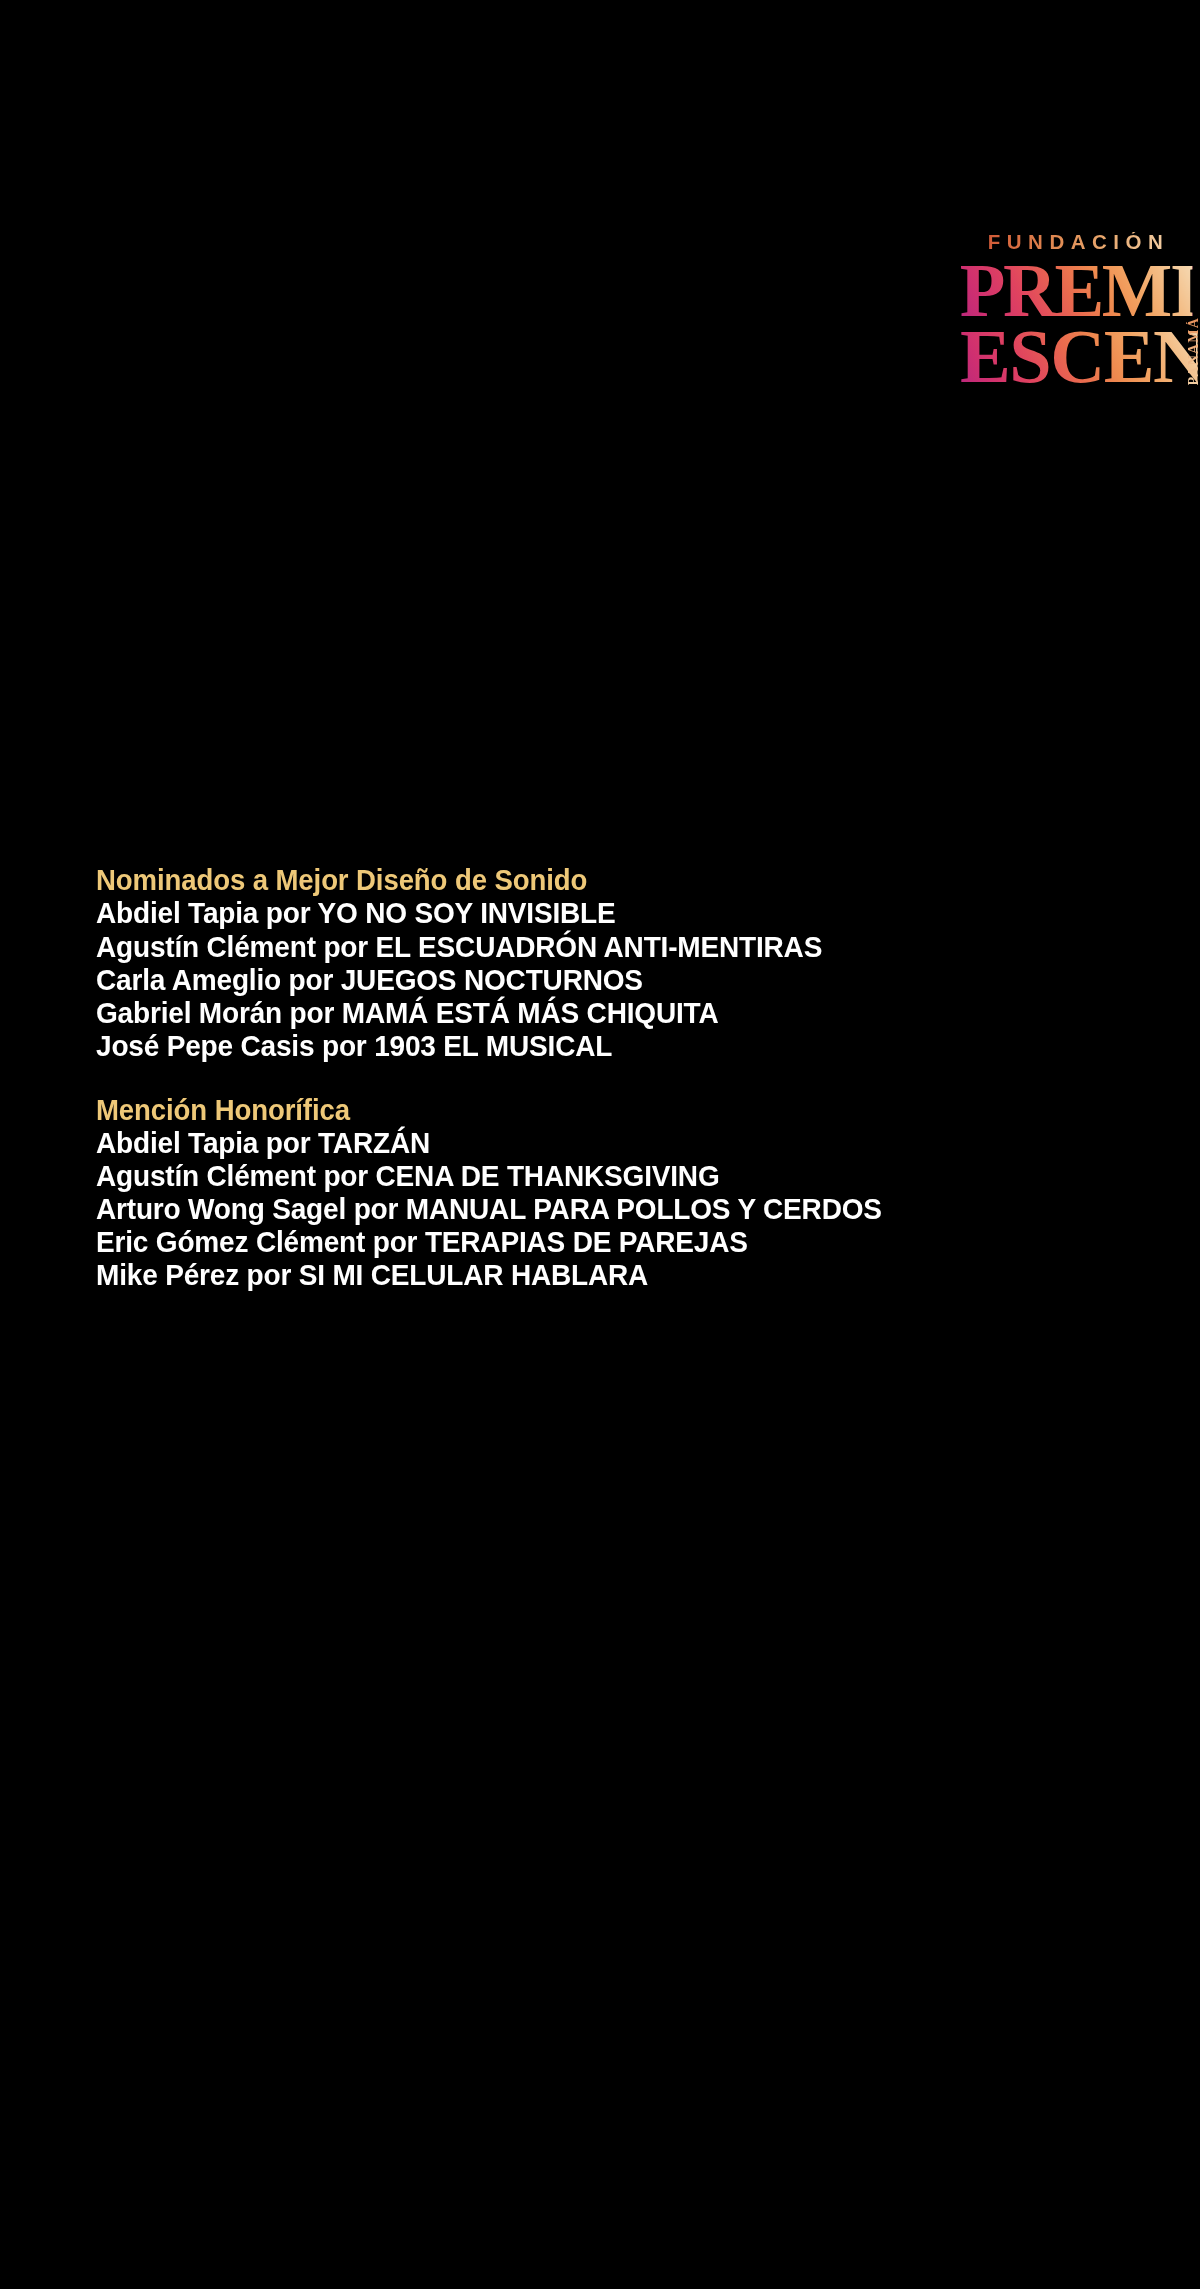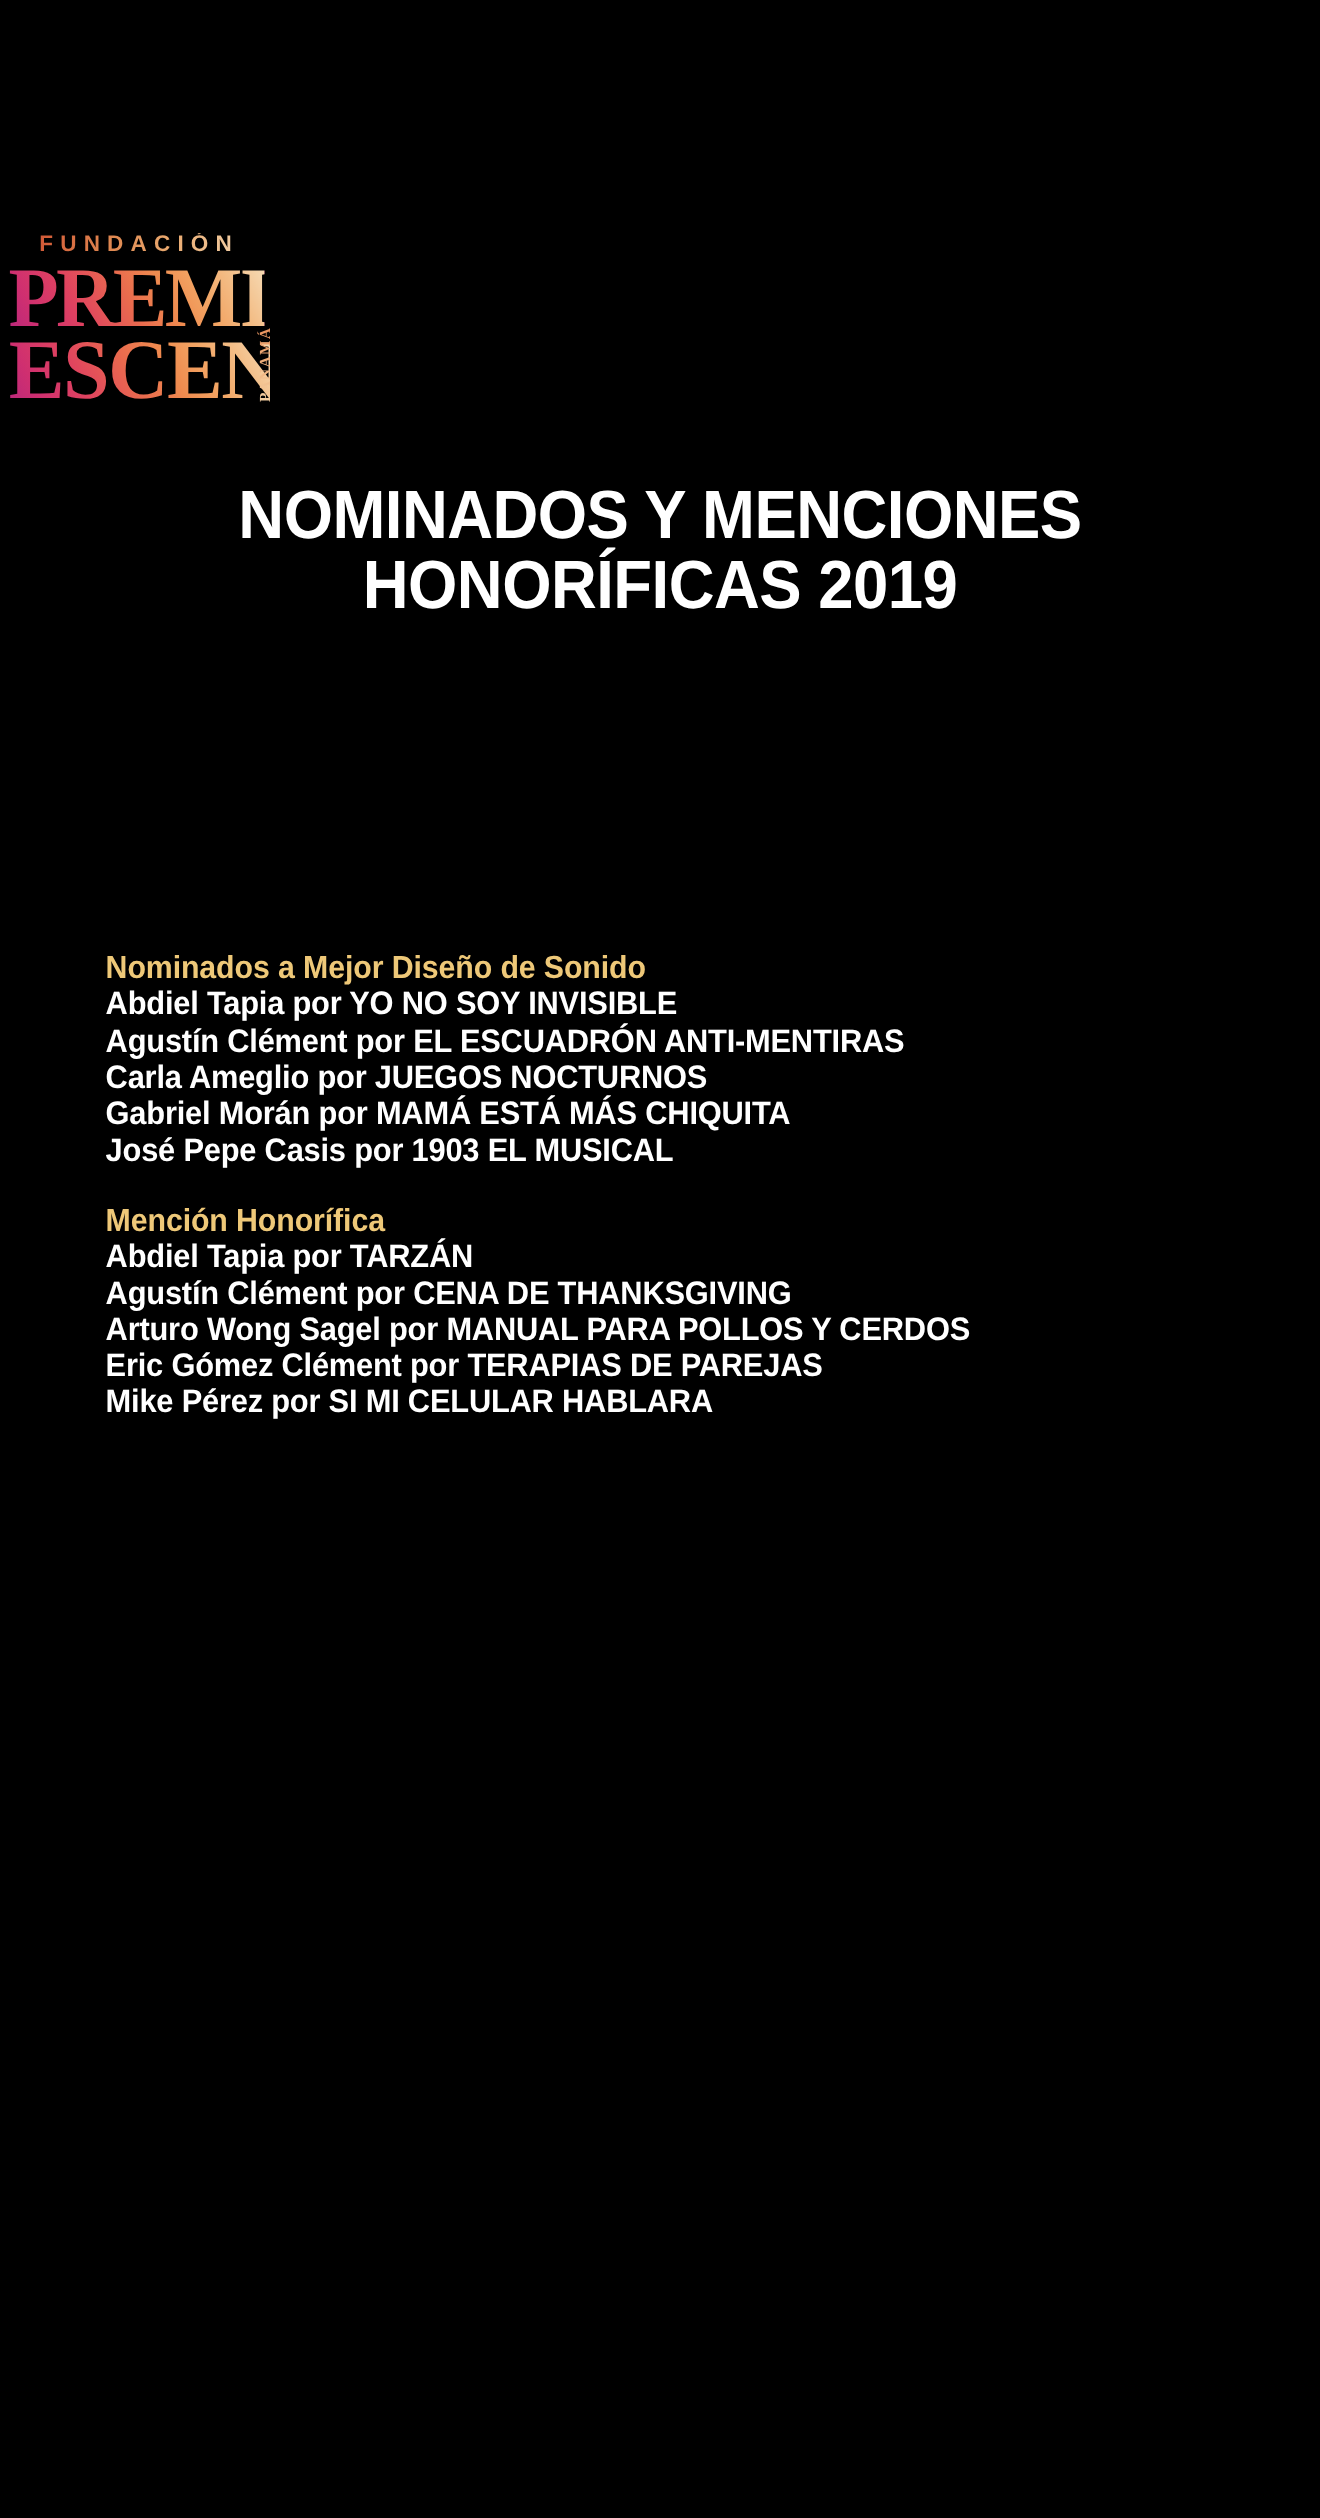--- a/index.html
+++ b/index.html
@@ -15,25 +15,25 @@
     position: relative;
     width: 1200px;
     height: 2289px;
     background: #000000;
     overflow: hidden;
   }
 
   
   .logo-block {
     position: absolute;
-    top: 212px;
+    top: 232px;
     left: 0;
     width: 1200px;
     display: flex;
-    justify-content: flex-start;
+    justify-content: flex-end;
   }
   .logo {
     position: relative;
     width: 248px;
     height: 205px;
   }
   .logo-fundacion {
     font-family: "Liberation Sans", sans-serif;
     font-weight: 700;
     font-size: 20.5px;
@@ -160,24 +160,20 @@
     <div class="logo">
       <div class="logo-fundacion">FUNDACIÓN</div>
       <div class="logo-words">
         <div class="logo-premios">PREMIOS</div>
         <div class="logo-escena">ESCENA</div>
         <div class="logo-panama">PANAMÁ</div>
       </div>
     </div>
   </div>
 
-  <div class="title-block">
-    <div class="title-line">NOMINADOS Y MENCIONES</div>
-    <div class="title-line">HONORÍFICAS 2019</div>
-  </div>
 
   <div class="sections">
 
     <div class="section">
       <div class="section-heading">Nominados a Mejor Diseño de Sonido</div>
       <div class="entry">Abdiel Tapia por YO NO SOY INVISIBLE</div>
       <div class="entry">Agustín Clément por EL ESCUADRÓN ANTI-MENTIRAS</div>
       <div class="entry">Carla Ameglio por JUEGOS NOCTURNOS</div>
       <div class="entry">Gabriel Morán por MAMÁ ESTÁ MÁS CHIQUITA</div>
       <div class="entry">José Pepe Casis por 1903 EL MUSICAL</div>

